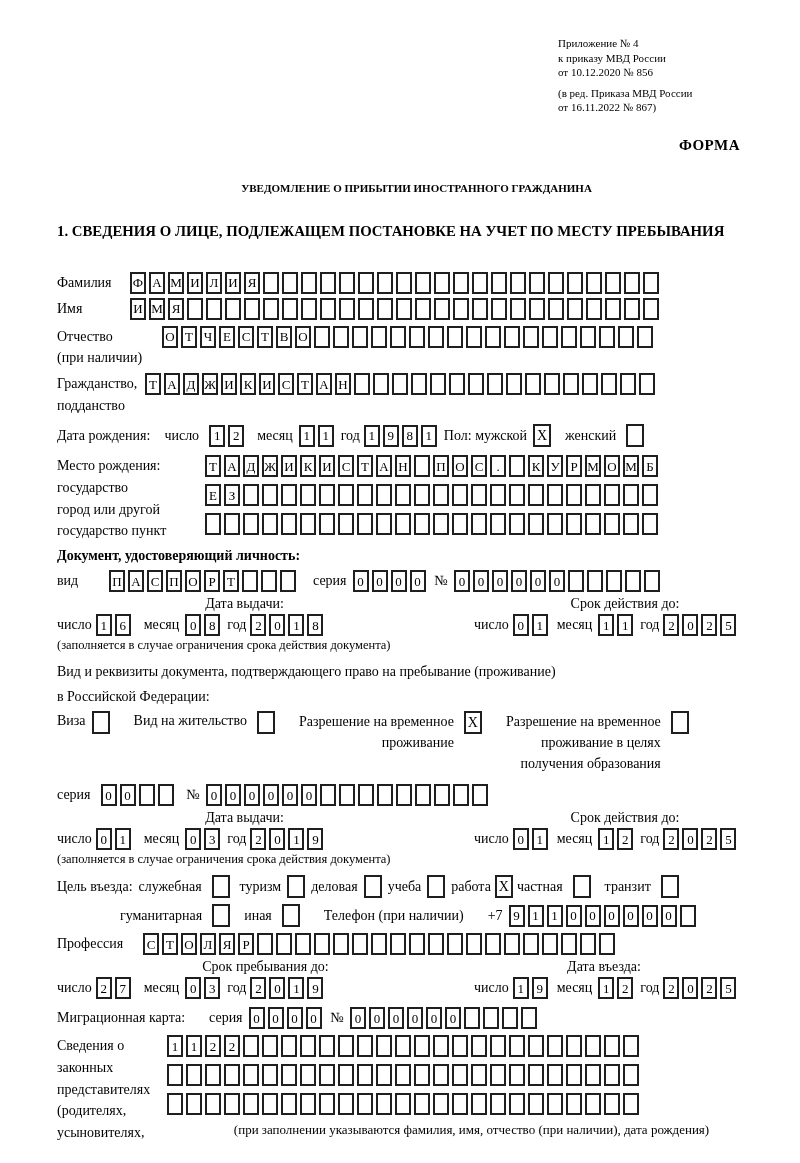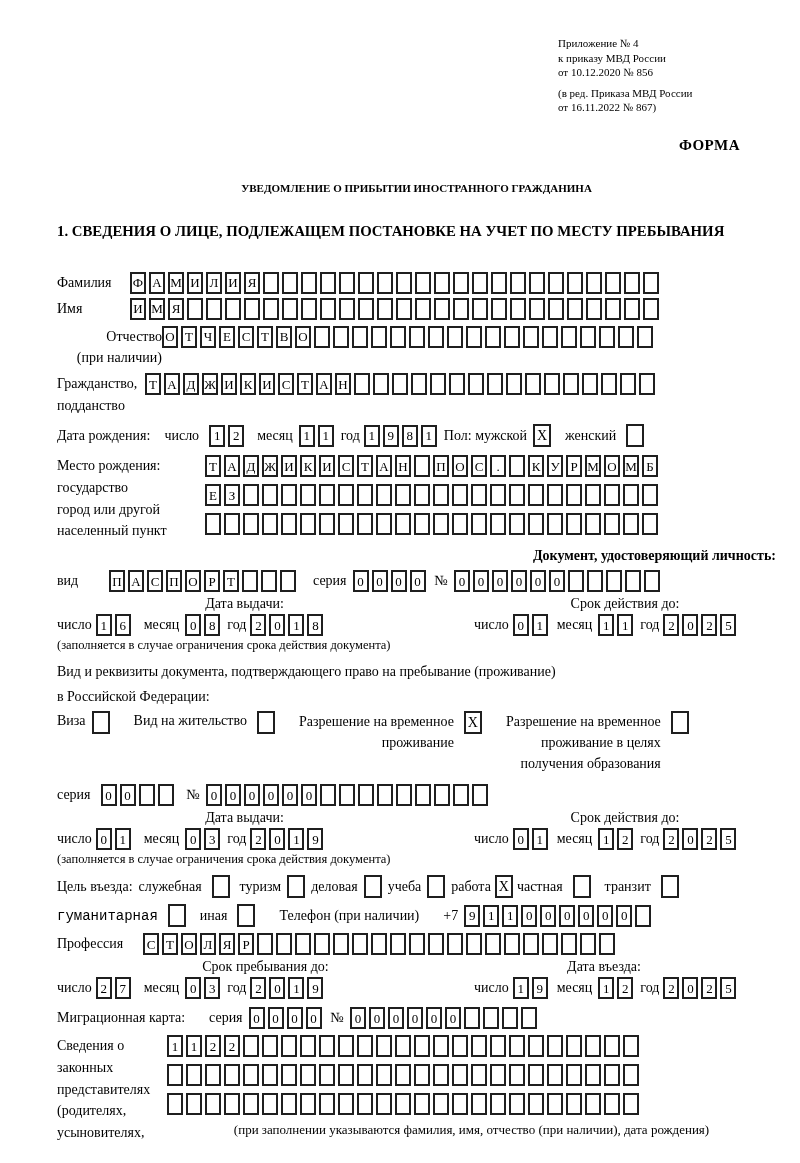--- a/index.html
+++ b/index.html
@@ -37,21 +37,21 @@
   }
   .checkbox {
     display: inline-flex; align-items: center; justify-content: center; flex: none;
     width: 18px; height: 23px; border: 2px solid #1f1f1f; font-size: 14px;
   }
   .stack > .boxes { display: flex; margin-bottom: 7px; }
 
   .mr4 { margin-right: 4px; } .mr6 { margin-right: 6px; } .mr10 { margin-right: 10px; }
   .mr14 { margin-right: 14px; } .mr24 { margin-right: 24px; }
 
-  .doc-heading { text-align: right; font-weight: bold; font-size: 14px; margin: 6px 0 6px 0; }
+  .doc-heading { text-align: left; font-weight: bold; font-size: 14px; margin: 6px 0 6px 0; }
 
   
   .dates { display: grid; grid-template-columns: 375px 1fr; margin-top: 4px; }
   .dates .dh { text-align: center; font-size: 14px; }
   .dates .dh.right { padding-left: 42px; }
   .dates .dg { display: flex; align-items: center; margin-top: 2px; }
   .dates .dg.right { padding-left: 42px; }
   .dates .note { grid-column: 1 / 3; font-size: 12.5px; padding-right: 26px; margin-top: 2px; }
 
   .plain-line { margin: 4px 0; line-height: 1.5; }
@@ -142,21 +142,21 @@
         <span class="cell"></span>
         <span class="cell"></span>
         <span class="cell"></span>
         <span class="cell"></span>
         <span class="cell"></span>
         <span class="cell"></span>
         <span class="cell"></span>
       </span>
   </div>
 
-  <div class="row top" style="margin-top:6px;text-align:right;">
+  <div class="row top" style="margin-top:6px;">
     <span class="lbl w105 lbl-lines">
       <div>Отчество</div>
       <div>(при наличии)</div>
     </span>
     <span class="boxes">
         <span class="cell">О</span>
         <span class="cell">Т</span>
         <span class="cell">Ч</span>
         <span class="cell">Е</span>
         <span class="cell">С</span>
@@ -243,21 +243,21 @@
     <span class="checkbox mr14">X</span>
     <span class="mr10">женский</span>
     <span class="checkbox"></span>
   </div>
 
   <div class="row top">
     <span class="lbl w148 lbl-lines">
       <div>Место рождения:</div>
       <div>государство</div>
       <div>город или другой</div>
-      <div>населенный пункт</div>
+      <div>государство пункт</div>
     </span>
     <span class="stack">
       <span class="boxes">
           <span class="cell">Т</span>
           <span class="cell">А</span>
           <span class="cell">Д</span>
           <span class="cell">Ж</span>
           <span class="cell">И</span>
           <span class="cell">К</span>
           <span class="cell">И</span>
@@ -521,21 +521,21 @@
     <span class="checkbox mr6"></span>
     <span class="mr4">работа</span>
     <span class="checkbox mr4">X</span>
     <span class="mr10">частная</span>
     <span class="checkbox mr14"></span>
     <span class="mr10">транзит</span>
     <span class="checkbox"></span>
   </div>
 
   <div class="row" style="margin-top:6px;">
-    <span class="mr10" style="font-family:Liberation Mono, monospace;">гуманитарная</span>
+    <span class="mr10" style="margin-left:63px;">гуманитарная</span>
     <span class="checkbox mr14"></span>
     <span class="mr10">иная</span>
     <span class="checkbox mr24"></span>
     <span class="mr24">Телефон (при наличии)</span>
     <span class="mr6">+7</span>
     <span class="boxes">
         <span class="cell">9</span>
         <span class="cell">1</span>
         <span class="cell">1</span>
         <span class="cell">0</span>

